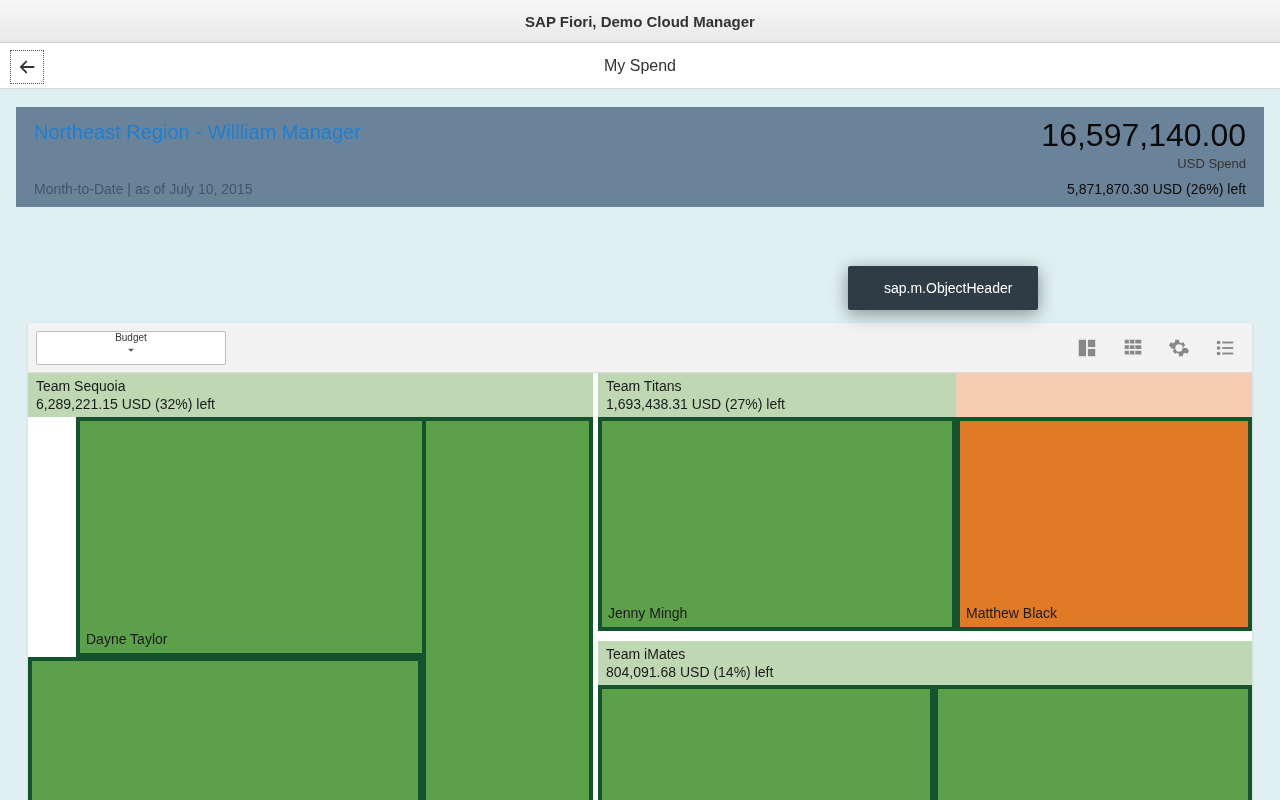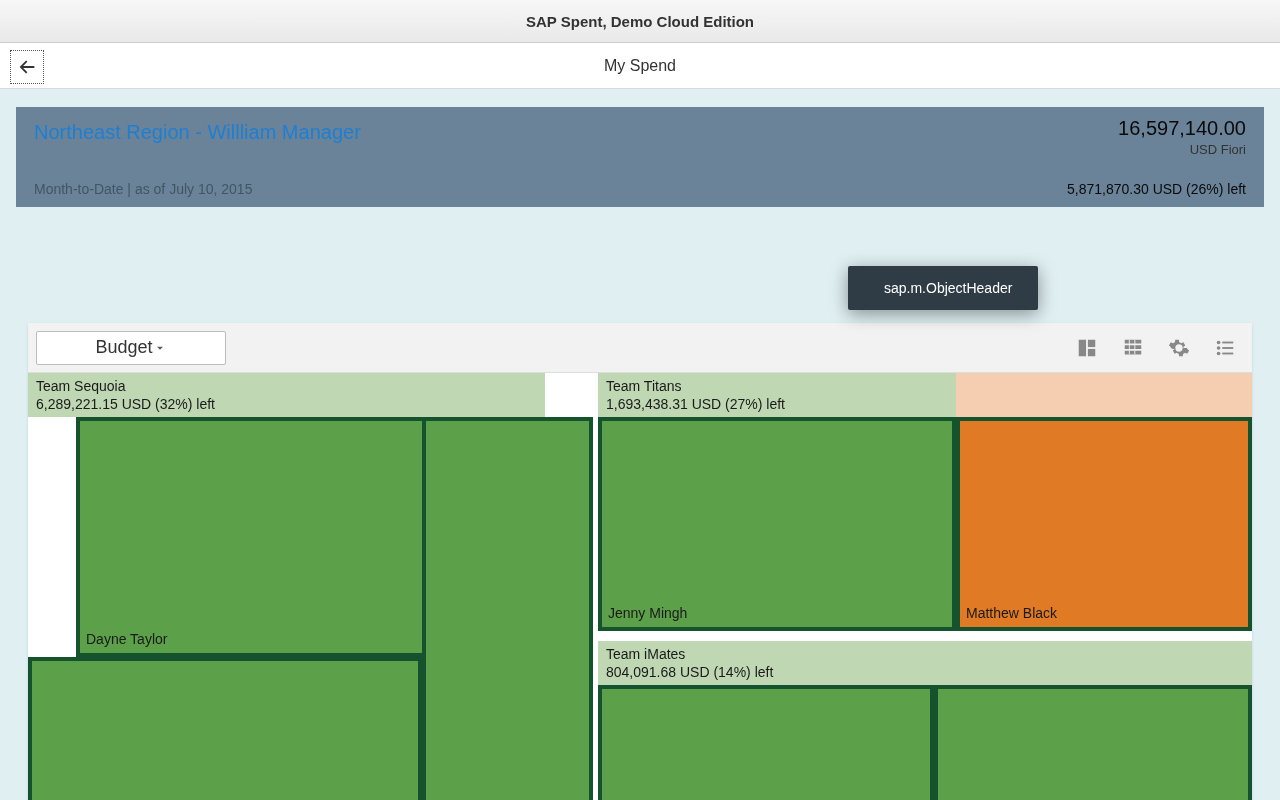--- a/index.html
+++ b/index.html
@@ -5,62 +5,62 @@
     * { margin:0; padding:0; box-sizing:border-box; }
     html, body { width:1280px; height:800px; overflow:hidden; font-family:"Helvetica Neue", Arial, sans-serif; background:#dfeff2; }
     .topbar { height:43px; background:linear-gradient(#f7f7f7,#e9e9e9); border-bottom:1px solid #ccc; display:flex; align-items:center; justify-content:center; font-size:15px; font-weight:bold; color:#333; }
     .subbar { height:46px; background:#fff; border-bottom:1px solid #d9d9d9; position:relative; display:flex; align-items:center; justify-content:center; font-size:16px; color:#333; }
     .back-btn { position:absolute; left:10px; top:7px; width:34px; height:34px; background:#fff; border:1px dotted #555; display:flex; align-items:center; justify-content:center; cursor:pointer; }
     .back-btn svg { width:22px; height:22px; fill:#333; }
     .content { position:absolute; left:0; right:0; top:89px; bottom:0; }
     .obj-header { position:absolute; left:16px; right:16px; top:18px; height:100px; background:#6b8398; padding:14px 20px 10px 18px; }
     .obj-title { color:#1d7fd4; font-size:20px; font-weight:400; }
     .obj-sub { position:absolute; left:18px; bottom:10px; font-size:14px; color:#405568; }
-    .obj-amount { position:absolute; right:18px; top:10px; font-size:20px; color:#0a0a0a; font-weight:400; text-align:right; }
+    .obj-amount { position:absolute; right:18px; top:10px; font-size:32px; color:#0a0a0a; font-weight:400; text-align:right; }
     .obj-amount-unit { font-size:13px; color:#333; text-align:right; margin-top:2px; }
     .obj-remaining { position:absolute; right:18px; bottom:10px; font-size:14px; color:#0a0a0a; }
     .tooltip { position:absolute; left:848px; top:177px; background:#2f3c46; color:#fff; font-size:14px; padding:14px 26px 14px 36px; border-radius:2px; box-shadow:0 4px 18px rgba(0,0,0,.4); z-index:50; }
     .panel { position:absolute; left:28px; right:28px; top:234px; bottom:0; background:#fff; box-shadow:0 1px 3px rgba(0,0,0,.1); }
     .toolbar { height:50px; background:#f2f2f2; border-bottom:1px solid #ddd; display:flex; align-items:center; padding:0 8px; }
-    .select { width:190px; height:34px; background:#fff; border:1px solid #bdbdbd; border-radius:2px; display:flex; align-items:center; justify-content:center; padding:0 10px; font-size:18px; color:#333; cursor:pointer; }
+    .select { width:190px; height:34px; background:#fff; border:1px solid #bdbdbd; border-radius:2px; display:flex; align-items:center; justify-content:flex-start; padding:0 10px; font-size:10px; color:#333; cursor:pointer;flex-direction:column; }
     .select svg { width:14px; height:14px; fill:#555; }
     .toolbar-icons { margin-left:auto; display:flex; gap:24px; padding-right:8px; }
     .ticon { width:22px; height:22px; fill:#888; cursor:pointer; }
     .treemap-area { position:absolute; left:0; right:0; top:50px; bottom:0; }
     .team-header { position:absolute; background:#bfd8b3; padding:5px 8px 4px 8px; font-size:14px; color:#1a1a1a; line-height:1.25; }
     .team-header.orange-bg { background:#f5cdb0; }
     .tile { position:absolute; background:#5da04a; border:4px solid #14532d; }
     .tile.orange { background:#e17a24; }
     .tile-label { position:absolute; left:6px; bottom:6px; font-size:14px; color:#1a1a1a; }
   </style>
 </head>
 <body>
 
 <div class="topbar">
-  <span>SAP Spent, Demo Cloud Edition</span>
+  <span>SAP Fiori, Demo Cloud Manager</span>
 </div>
 
 <div class="subbar">
   <div class="back-btn">
     <svg viewBox="0 0 24 24">
         <path d="M14 4l-8 8 8 8v-4h6v-8h-6z" fill="none"></path>
         <path d="M20 11H7.8l4.6-4.6L11 5l-7 7 7 7 1.4-1.4L7.8 13H20z"></path>
       </svg>
   </div>
   <span>My Spend</span>
 </div>
 
 <div class="content">
 
   <div class="obj-header">
     <div class="obj-title">Northeast Region - Willliam Manager</div>
     <div class="obj-sub">Month-to-Date | as of July 10, 2015</div>
     <div style="position:absolute; right:18px; top:10px; text-align:right;">
       <div class="obj-amount" style="position:static;">16,597,140.00</div>
-      <div class="obj-amount-unit">USD Fiori</div>
+      <div class="obj-amount-unit">USD Spend</div>
     </div>
     <div class="obj-remaining">5,871,870.30 USD (26%) left</div>
   </div>
 
   <div class="tooltip">sap.m.ObjectHeader</div>
 
   <div class="panel">
     <div class="toolbar">
       <div class="select">
         <span>Budget</span>
@@ -87,21 +87,21 @@
             <circle cx="5" cy="12" r="2"></circle>
             <rect x="9" y="11" width="12" height="2"></rect>
             <circle cx="5" cy="18" r="2"></circle>
             <rect x="9" y="17" width="12" height="2"></rect>
           </svg>
       </div>
     </div>
 
     <div class="treemap-area">
 
-      <div class="team-header" style="left:0; top:0; width:517px; height:44px;">
+      <div class="team-header" style="left:0; top:0; width:565px; height:44px;">
         <div>Team Sequoia</div>
         <div>6,289,221.15 USD (32%) left</div>
       </div>
       <div class="tile" style="left:0; top:44px; width:394px; height:240px;margin-left:48px;">
         <span class="tile-label">Dayne Taylor</span>
       </div>
       <div class="tile" style="left:0; top:284px; width:394px; height:232px;">
         
       </div>
       <div class="tile" style="left:394px; top:44px; width:171px; height:472px;">

